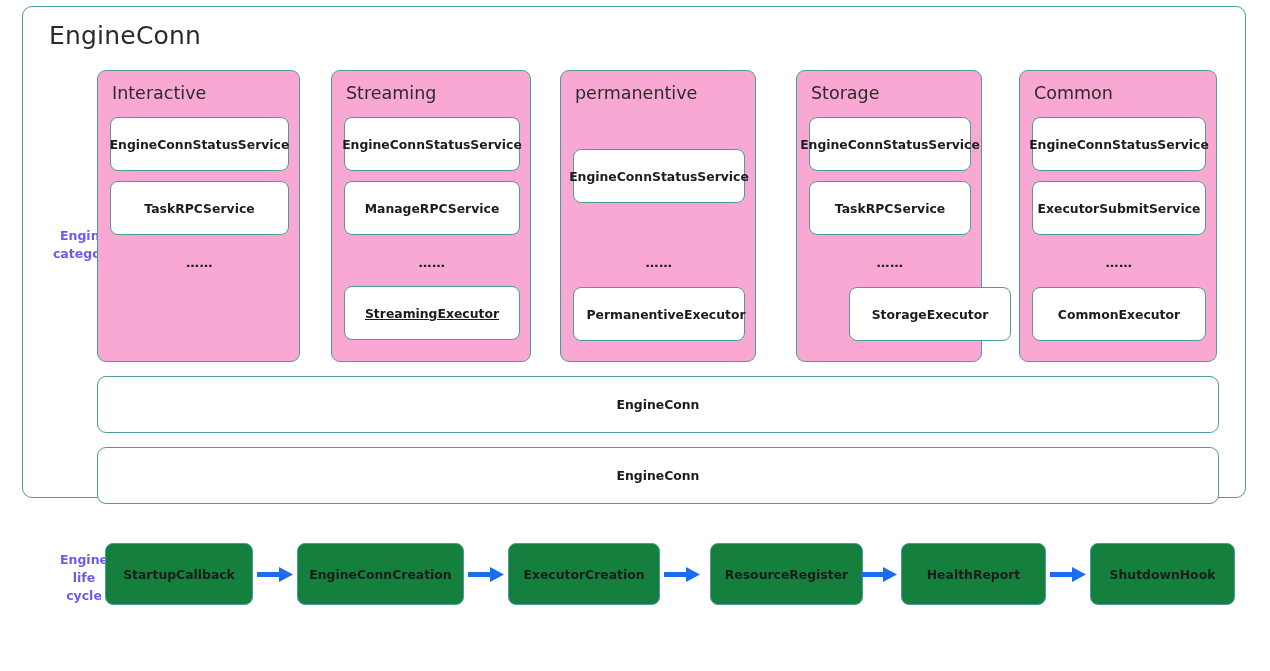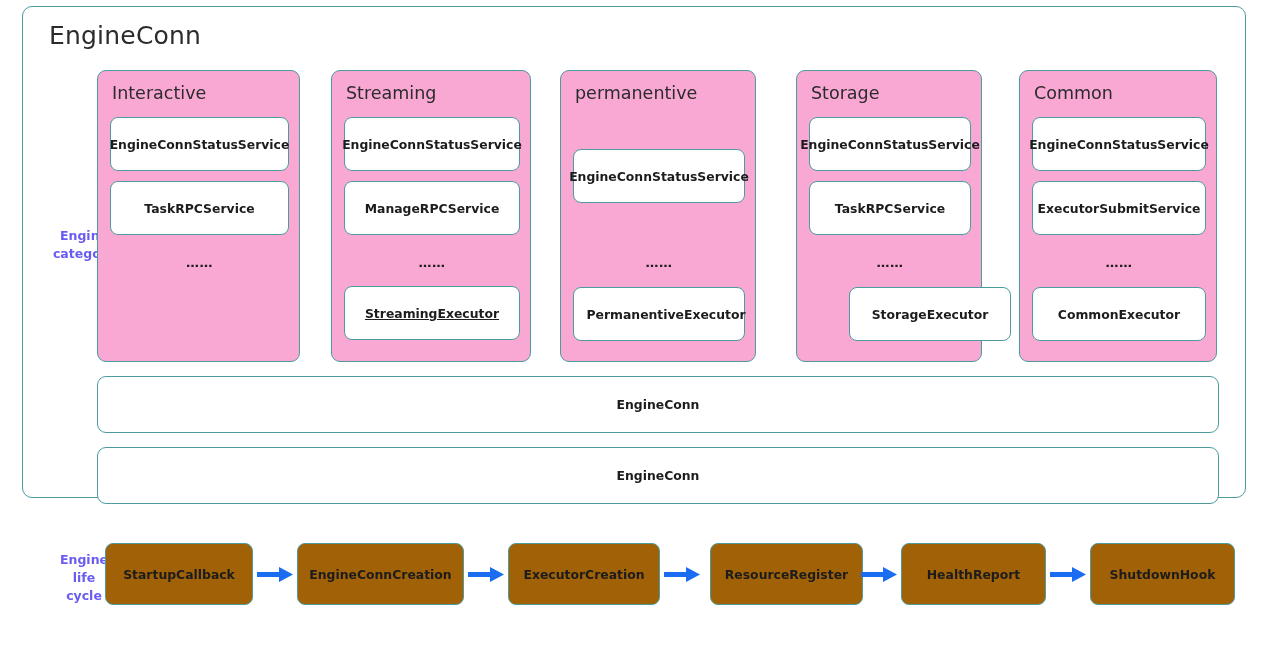--- a/index.html
+++ b/index.html
@@ -127,21 +127,21 @@
     top: 0;
     height: 62px;
     display: flex;
     align-items: center;
   }
   .lifecycle-box {
     height: 62px;
     border: 1.3px solid #4c9c9e;
     border-radius: 8px;
     box-sizing: border-box;
-    background: #a16207;
+    background: #15803d;
     display: flex;
     align-items: center;
     justify-content: center;
     font-size: 12.4px;
     font-weight: bold;
     color: #1c1c1c;
     white-space: nowrap;
   }
   .arrow {
     position: absolute;

